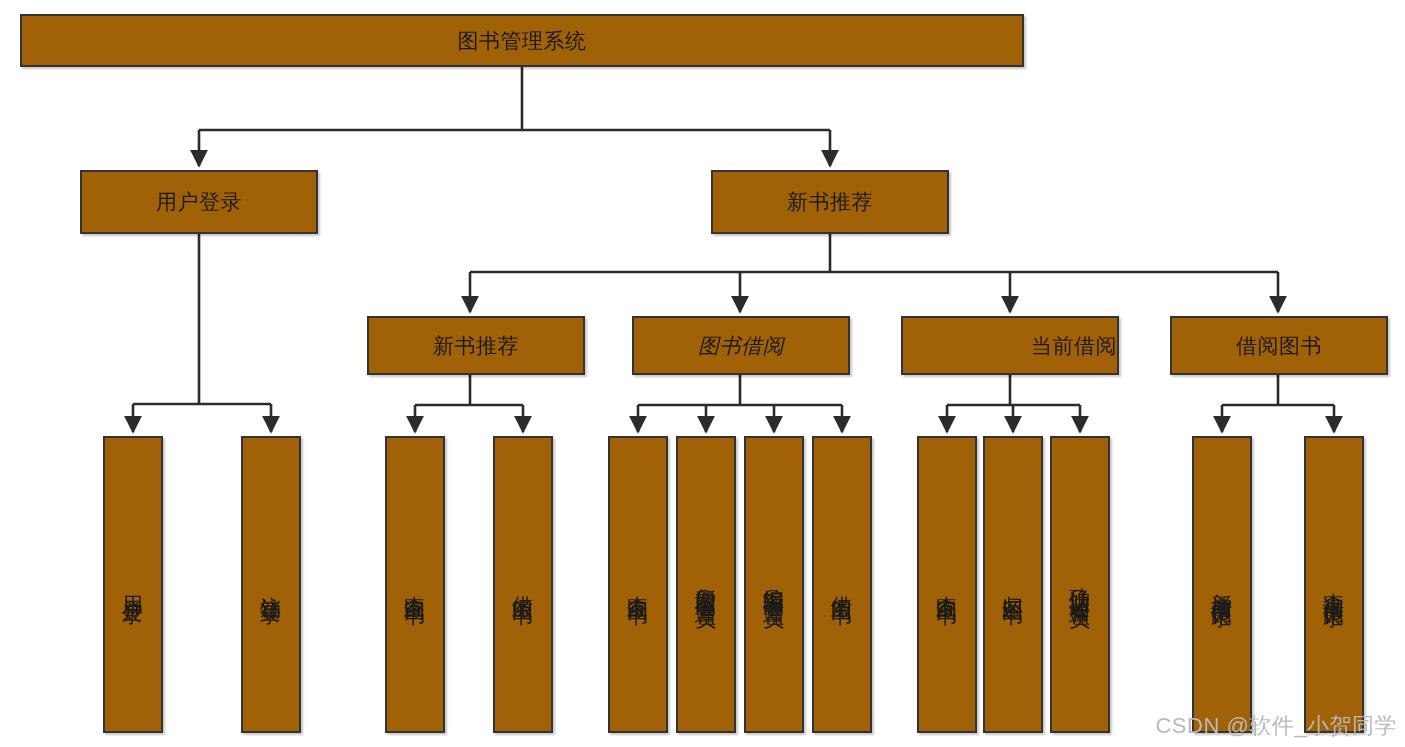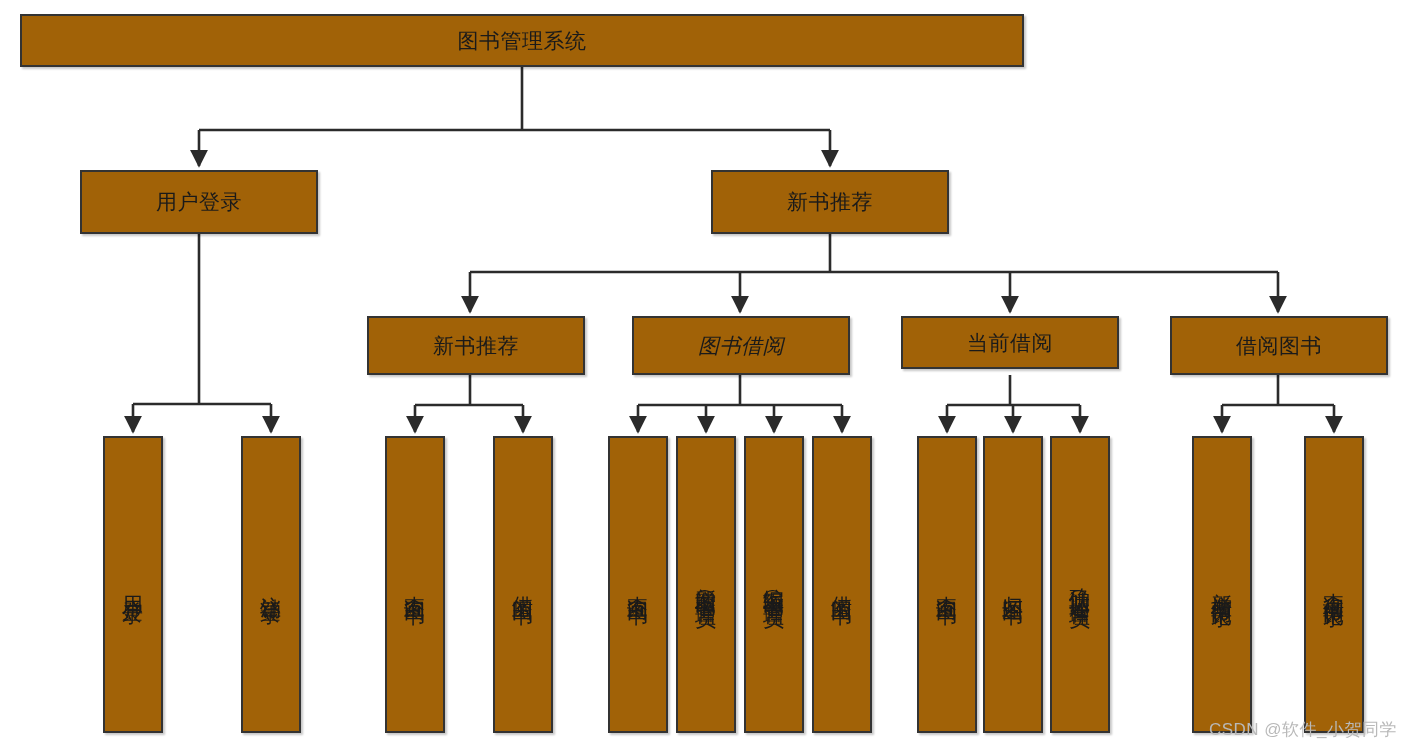--- a/index.html
+++ b/index.html
@@ -54,21 +54,21 @@
     writing-mode: vertical-rl;
     text-orientation: upright;
     font-size: 21px;
     letter-spacing: 3px;
     line-height: 1;
   }
   #watermark {
     position: absolute;
     right: 8px;
     bottom: 6px;
-    font-size: 17px;
+    font-size: 22px;
     color: #b9b9b9;
     letter-spacing: 0.5px;
     white-space: nowrap;
   }
 </style>
 </head>
 <body>
 
 <div id="canvas">
 
@@ -135,21 +135,21 @@
   </div>
 
   <div class="node horiz" style="left:367px; top:316px; width:218px; height:59px;">
     <span class="node-label">新书推荐</span>
   </div>
 
   <div class="node horiz" style="left:632px; top:316px; width:218px; height:59px;font-style:italic;">
     <span class="node-label">图书借阅</span>
   </div>
 
-  <div class="node horiz" style="left:901px; top:316px; width:218px; height:53px;">
+  <div class="node horiz" style="left:901px; top:316px; width:218px; height:59px;justify-content:flex-end;">
     <span class="node-label">当前借阅</span>
   </div>
 
   <div class="node horiz" style="left:1170px; top:316px; width:218px; height:59px;">
     <span class="node-label">借阅图书</span>
   </div>
 
   <div class="node vert" style="left:103px; top:436px; width:60px; height:297px;">
     <span class="node-label">用户登录</span>
   </div>

